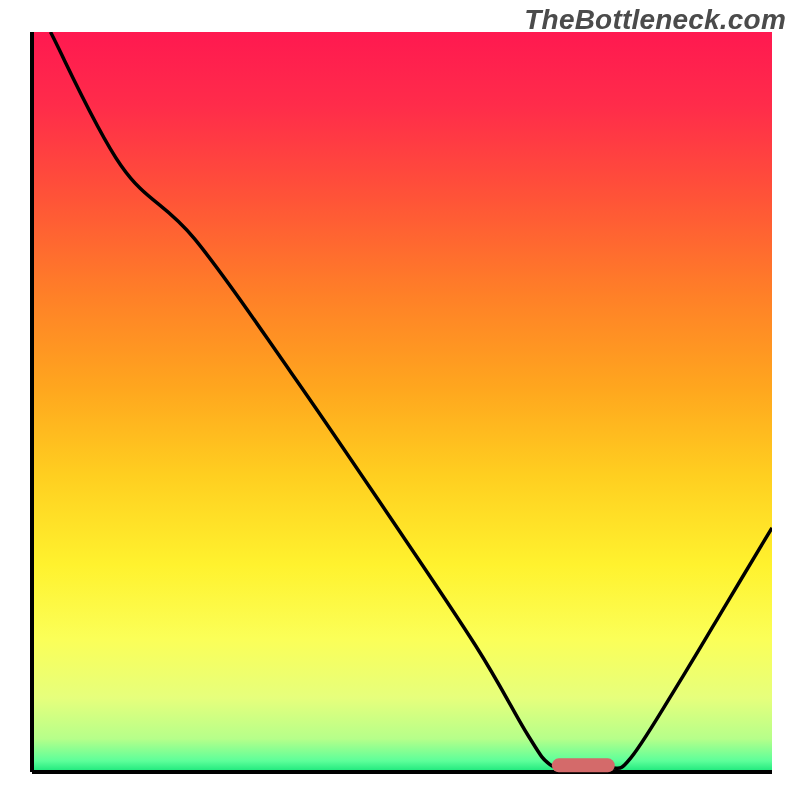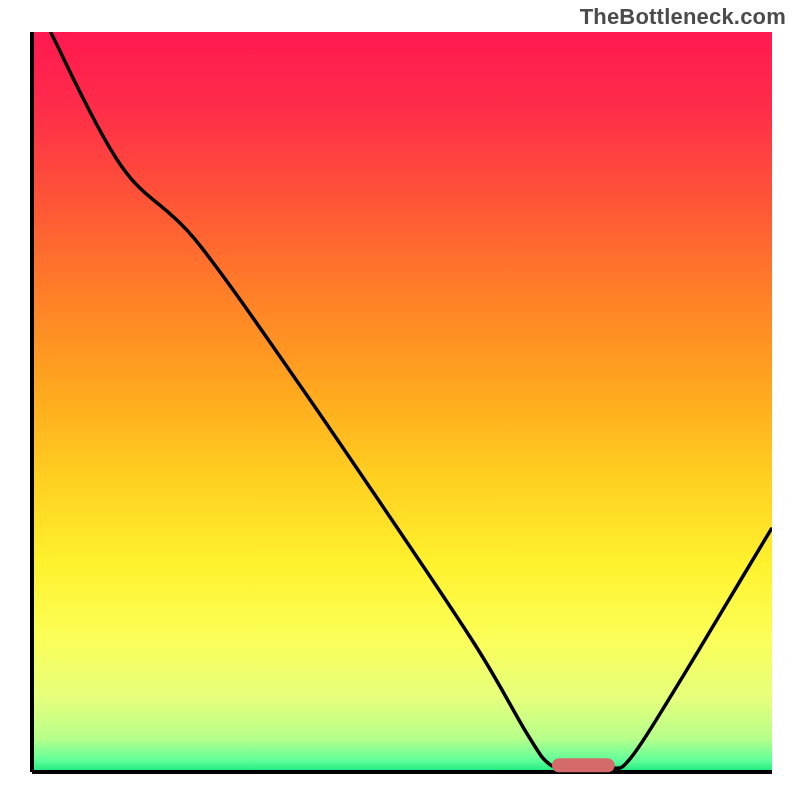--- a/index.html
+++ b/index.html
@@ -13,25 +13,26 @@
   }
   .frame {
     position: relative;
     width: 800px;
     height: 800px;
   }
   .watermark {
     position: absolute;
     top: 4px;
     right: 14px;
-    font-size: 22px;
+    font-size: 28px;
     font-weight: 600;
     color: #4b4b4b;
     letter-spacing: 0.2px;
     z-index: 5;
+    font-style: italic;
   }
   svg.plot {
     position: absolute;
     left: 0;
     top: 0;
     width: 800px;
     height: 800px;
     display: block;
   }
 </style>

